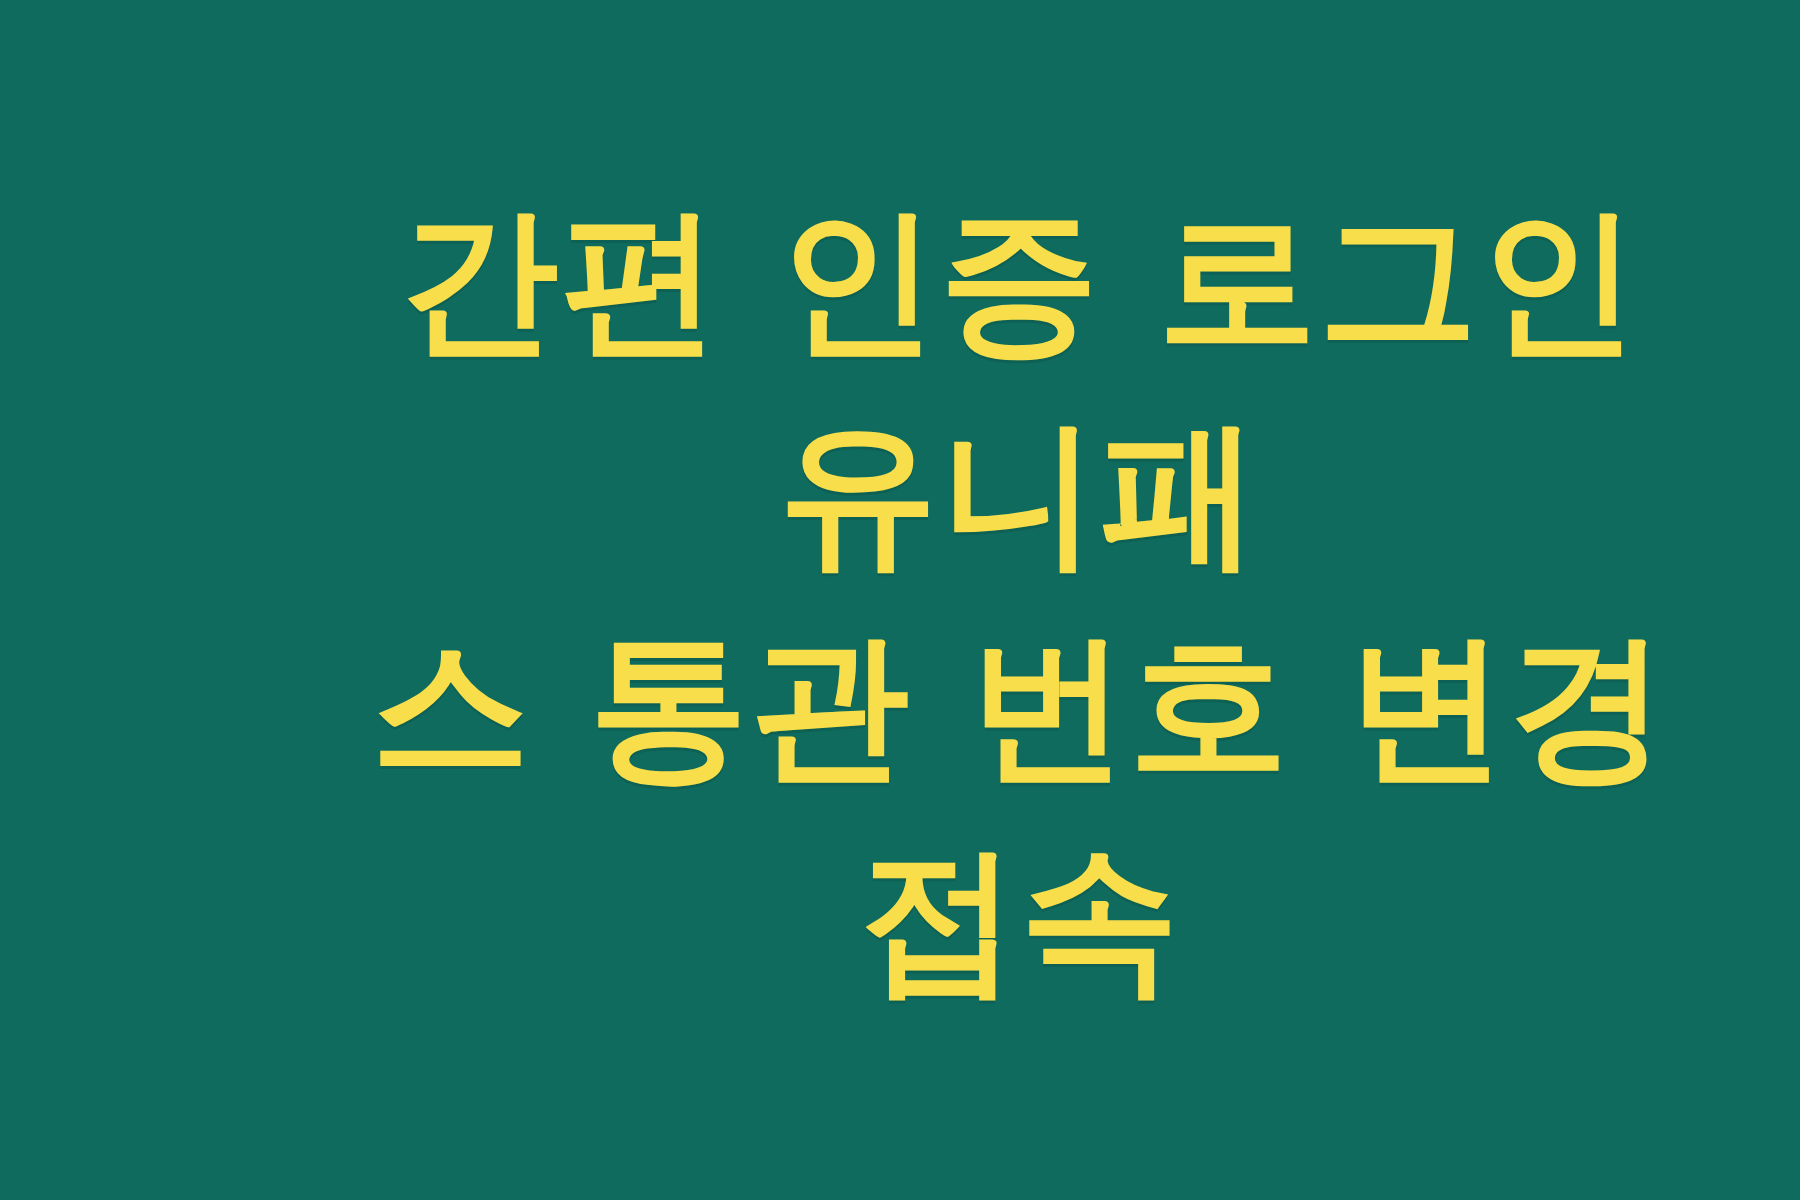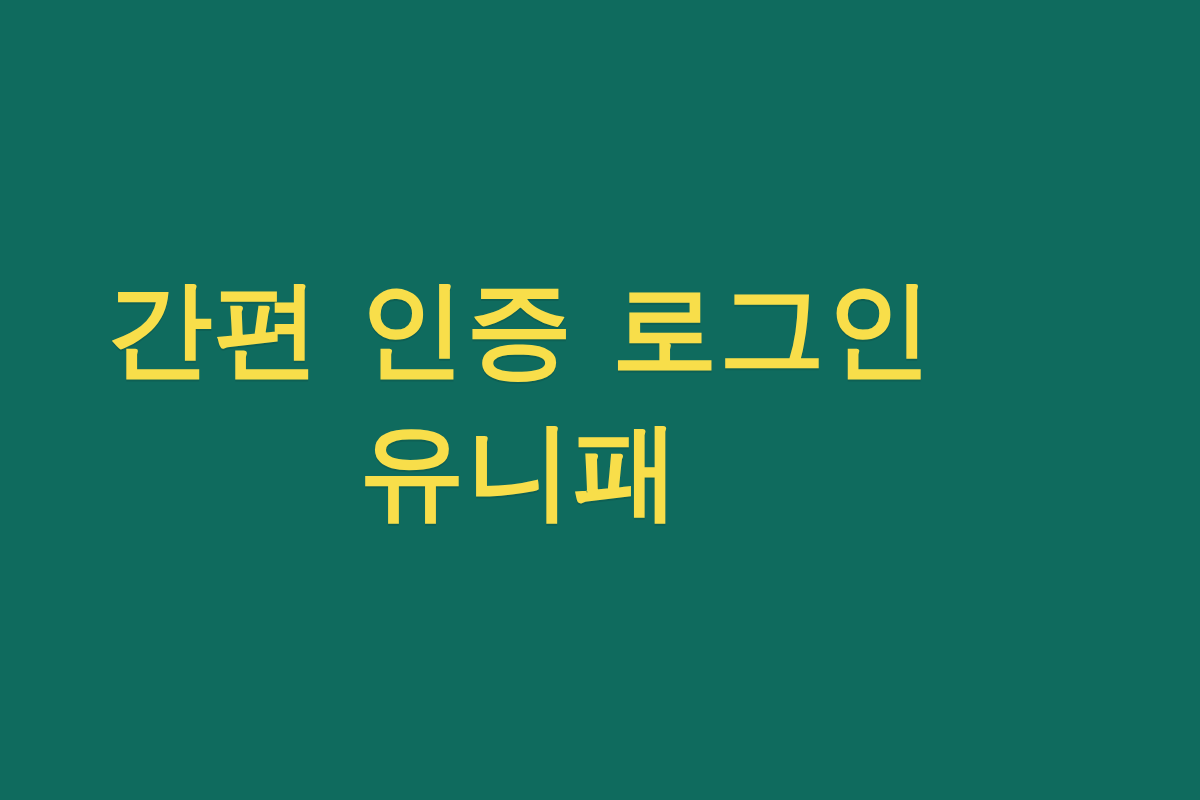--- a/index.html
+++ b/index.html
@@ -15,21 +15,21 @@
     font-family: "DejaVu Sans", "Liberation Sans", sans-serif;
   }
 
   #banner {
     position: relative;
     width: 1200px;
     height: 800px;
     box-sizing: border-box;
     display: flex;
     align-items: center;
-    justify-content: flex-start;
+    justify-content: flex-end;
     background: #0F6B5E;
   }
 
   #headline {
     width: 1040px;
     margin: 0;
     padding: 0;
     text-align: center;
     font-family: "DejaVu Sans", "Liberation Sans", sans-serif;
     font-weight: 700;
@@ -46,16 +46,16 @@
   .headline-line {
     display: block;
   }
 </style>
 </head>
 <body>
 
 <div id="banner">
 
   <h1 id="headline">
-    <span class="headline-line">간편 인증 로그인 유니패</span>
+    <span class="headline-line">간편 인증 로그인 유니패</span><span class="headline-line">스 통관 번호 변경 접속</span>
   </h1>
 
 </div>
 
 </body></html>

